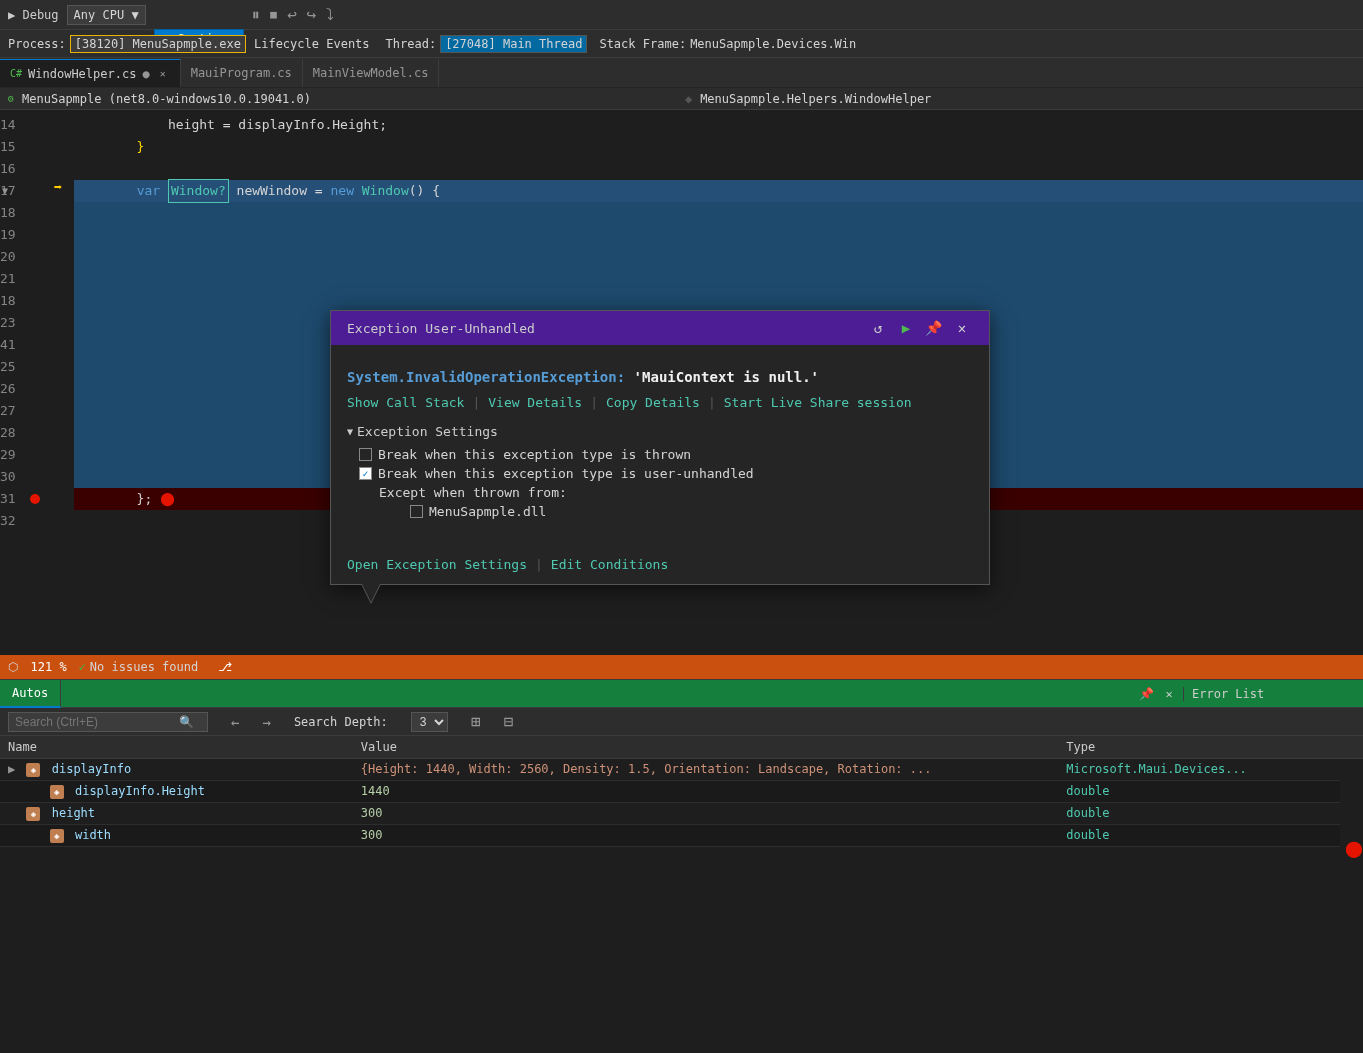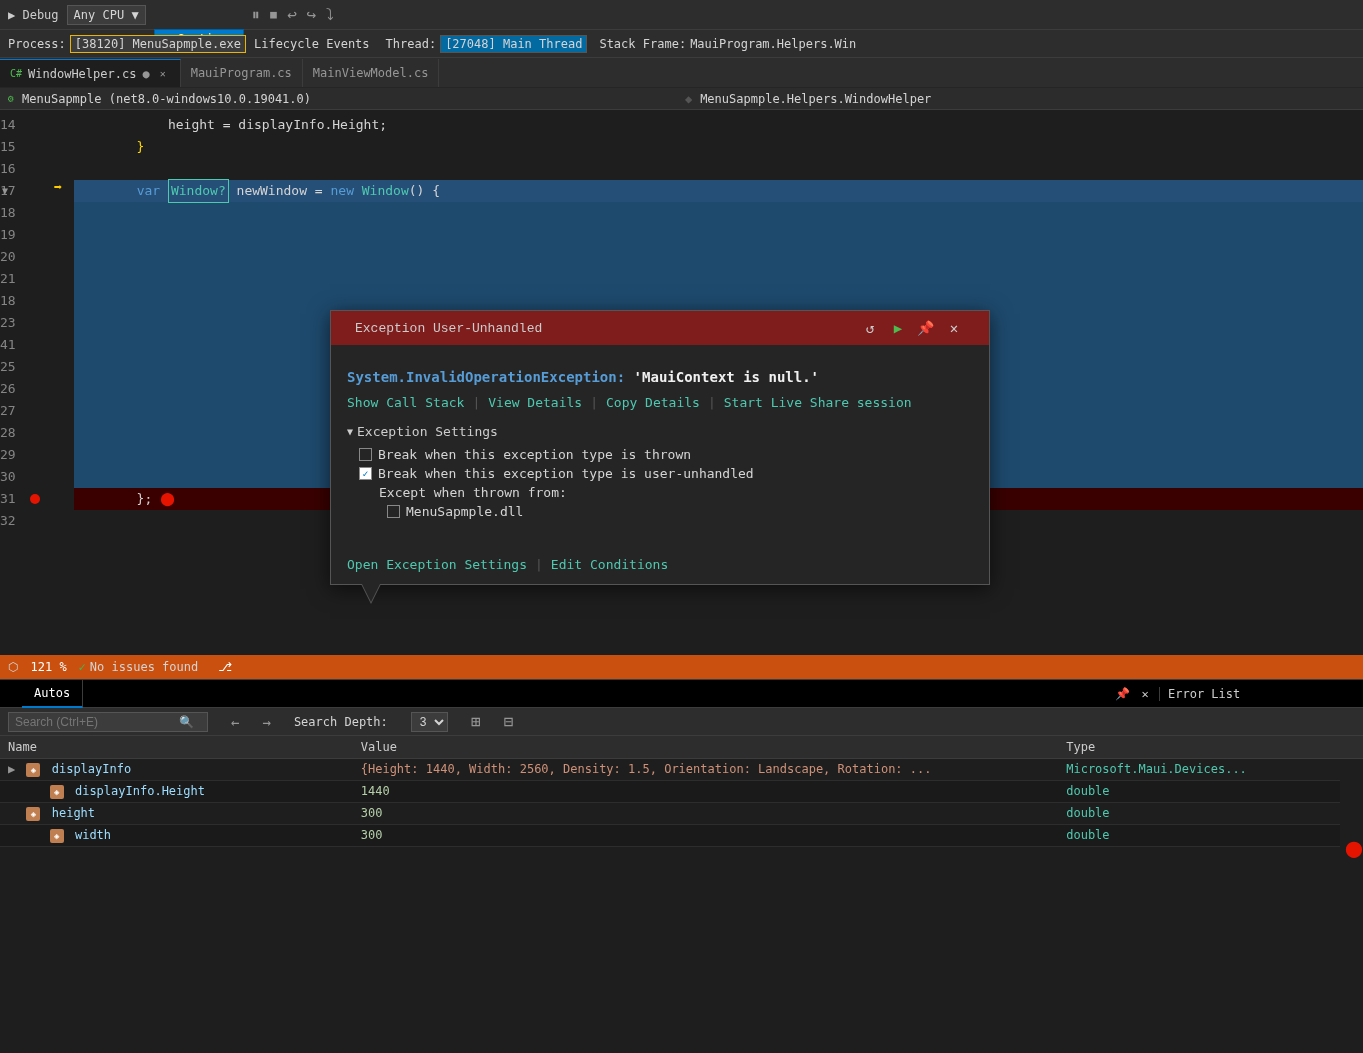--- a/index.html
+++ b/index.html
@@ -147,26 +147,25 @@
       top: 200px;
       left: 330px;
       width: 660px;
       background: #252526;
       border: 1px solid #555;
       box-shadow: 0 4px 20px rgba(0,0,0,0.6);
       z-index: 100;
       font-size: 13px;
     }
     .popup-header {
-      background: #7f1d1d;
-      padding: 6px 24px;
+      background: #4c1d95;
+      padding: 6px 16px;
       display: flex;
       align-items: center;
       justify-content: space-between;
-      font-family: Liberation Mono, monospace;
     }
     .popup-header-title {
       font-size: 13px;
       color: #cccccc;
     }
     .popup-header-actions {
       display: flex;
       gap: 6px;
       align-items: center;
     }
@@ -247,21 +246,21 @@
     .except-when {
       margin-left: 32px;
       margin-bottom: 4px;
       color: #d4d4d4;
       font-size: 13px;
     }
     .dll-item {
       display: flex;
       align-items: center;
       gap: 6px;
-      margin-left: 40px;
+      margin-left: 63px;
       margin-bottom: 8px;
     }
 
     .popup-footer {
       display: flex;
       gap: 0;
       padding: 4px 16px 12px;
     }
 
     .popup-arrow {
@@ -298,25 +297,24 @@
     .status-bar.debug { background: #ca5010; }
 
     
     .bottom-panel {
       height: 370px;
       background: #1e1e1e;
       border-top: 1px solid #3c3c3c;
     }
     .panel-tabs {
       height: 28px;
-      background: #000000;
+      background: #15803d;
       display: flex;
       align-items: center;
       border-bottom: 1px solid #3c3c3c;
-      padding-left: 22px;
     }
     .panel-tab {
       padding: 0 12px;
       height: 28px;
       display: flex;
       align-items: center;
       font-size: 12px;
       color: #969696;
       cursor: pointer;
       border-right: 1px solid #3c3c3c;
@@ -462,21 +460,21 @@
   <span style="color:#969696;font-size:16px;">⏸ ⏹ ↩ ↪ ⤵</span>
 </div>
 
 <div class="process-bar">
   <span>Process:</span>
   <span style="background:#3c3c3c;border:1px solid #eab308;padding:1px 4px;color:#d4d4d4;">[38120] MenuSapmple.exe</span>
   <span style="color:#d4d4d4;padding:0 4px;cursor:pointer;">Lifecycle Events</span>
   <span style="margin-left:8px;">Thread:</span>
   <span style="background:#0369a1;border:1px solid #555;padding:1px 4px;color:#d4d4d4;">[27048] Main Thread</span>
   <span style="margin-left:8px;">Stack Frame:</span>
-  <span style="color:#d4d4d4;">MauiProgram.Helpers.Win</span>
+  <span style="color:#d4d4d4;">MenuSapmple.Devices.Win</span>
 </div>
 
 <div class="tabs-bar">
   <div class="tab active">
     <span style="color:#4dbb4d;font-size:10px;">C#</span>
     <span>WindowHelper.cs</span>
     <span style="color:#969696;">●</span>
     <span class="close-btn">✕</span>
   </div>
   <div class="tab">
@@ -688,21 +686,21 @@
 
 <div class="bottom-panel">
   <div class="panel-tabs">
     <div class="panel-tab active">
       <span>Autos</span>
     </div>
     <div class="panel-actions">
       <span class="panel-action-btn">📌</span>
       <span class="panel-action-btn">✕</span>
     </div>
-    <div style="width:204px;border-left:1px solid #3c3c3c;padding-left:8px;font-size:12px;color:#cccccc;">
+    <div style="width:180px;border-left:1px solid #3c3c3c;padding-left:8px;font-size:12px;color:#cccccc;">
       <span>Error List</span>
     </div>
   </div>
   <div class="panel-toolbar">
     <div class="search-box">
       <input class="search-input" type="text" placeholder="Search (Ctrl+E)" style="">
       <span style="color:#969696;cursor:pointer;">🔍</span>
     </div>
     <span style="color:#969696;cursor:pointer;font-size:14px;">←</span>
     <span style="color:#969696;cursor:pointer;font-size:14px;">→</span>

